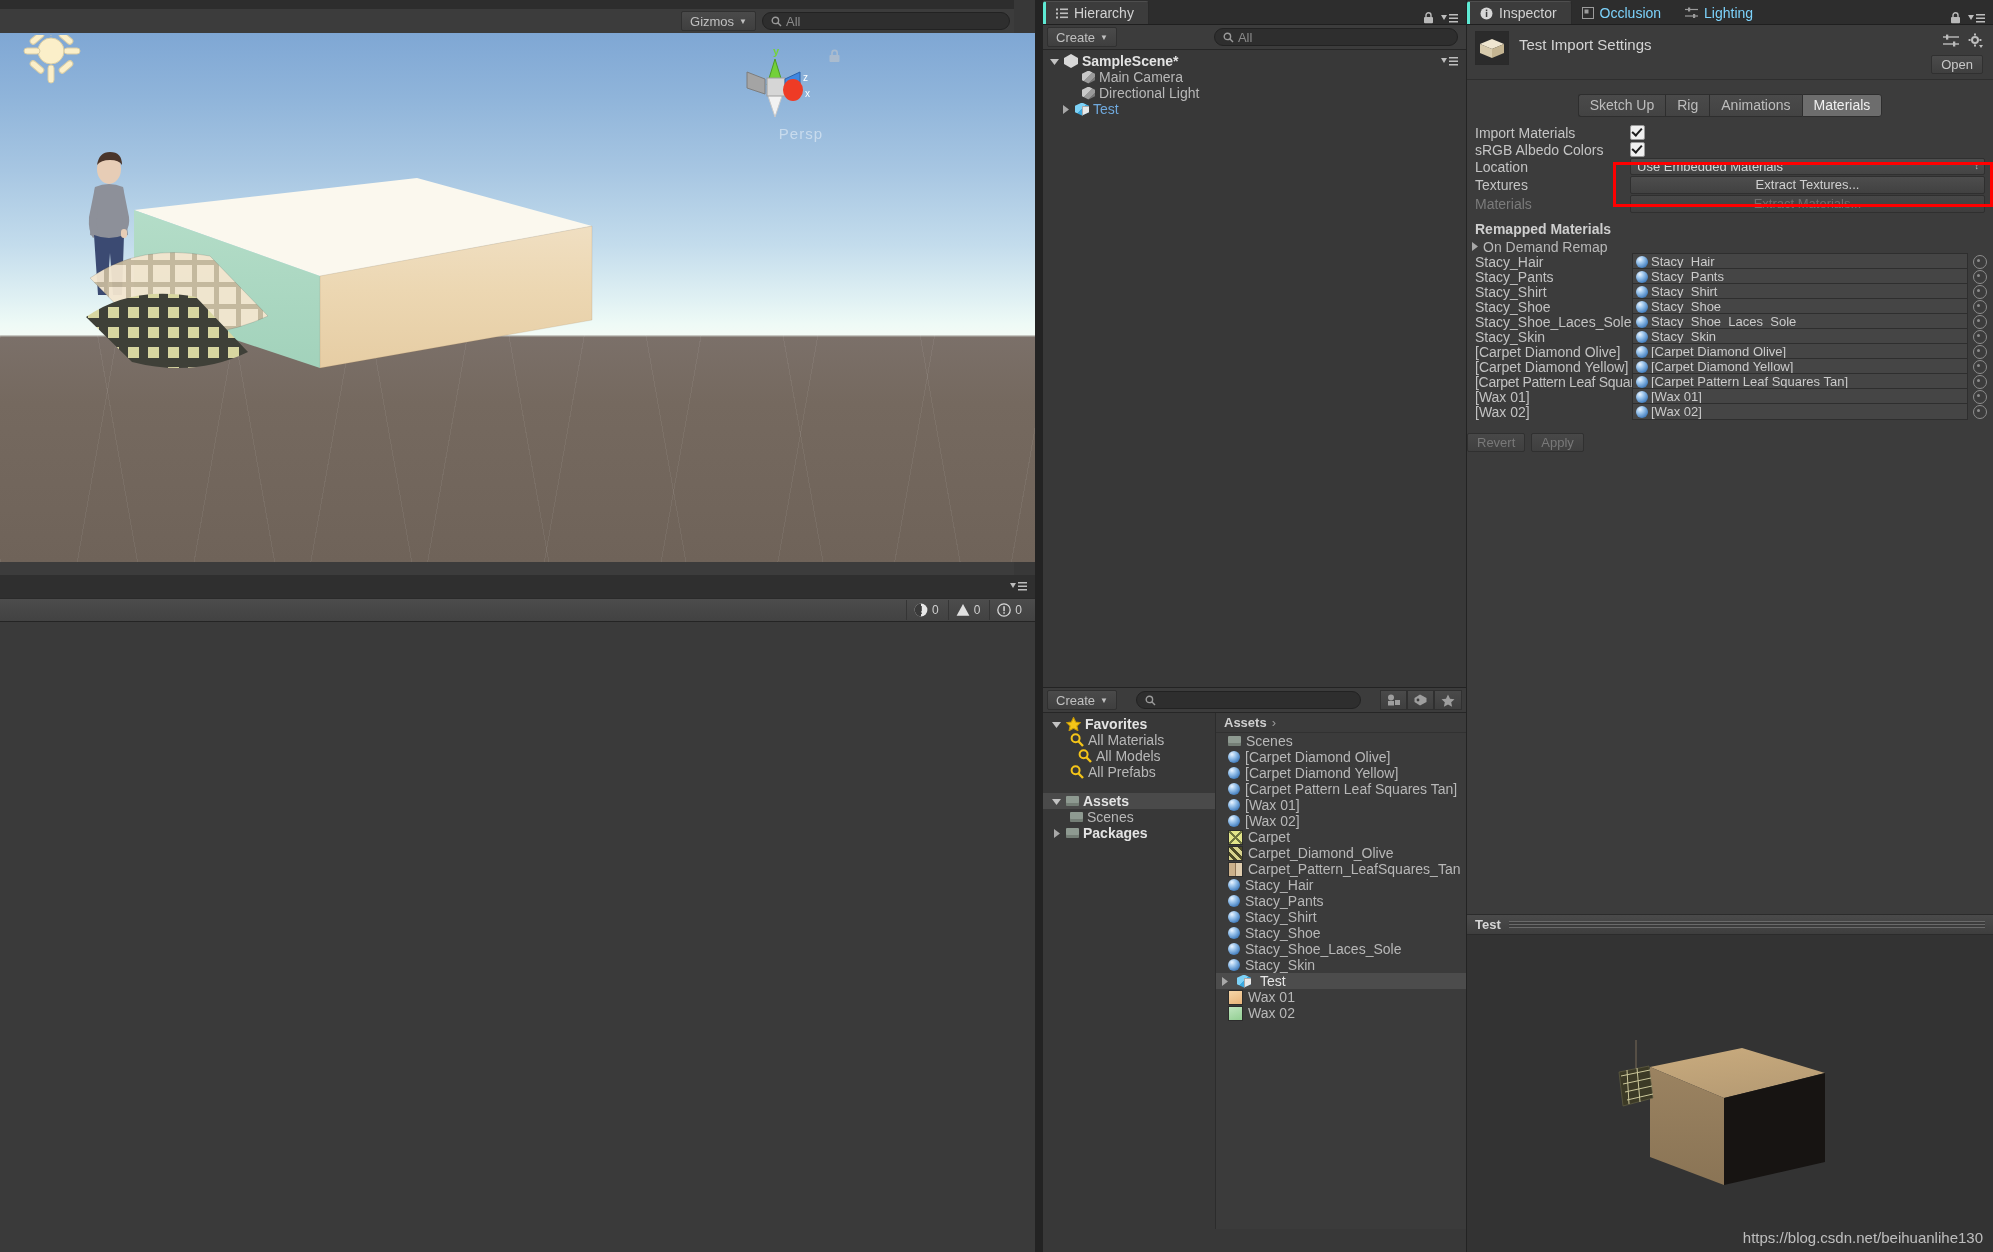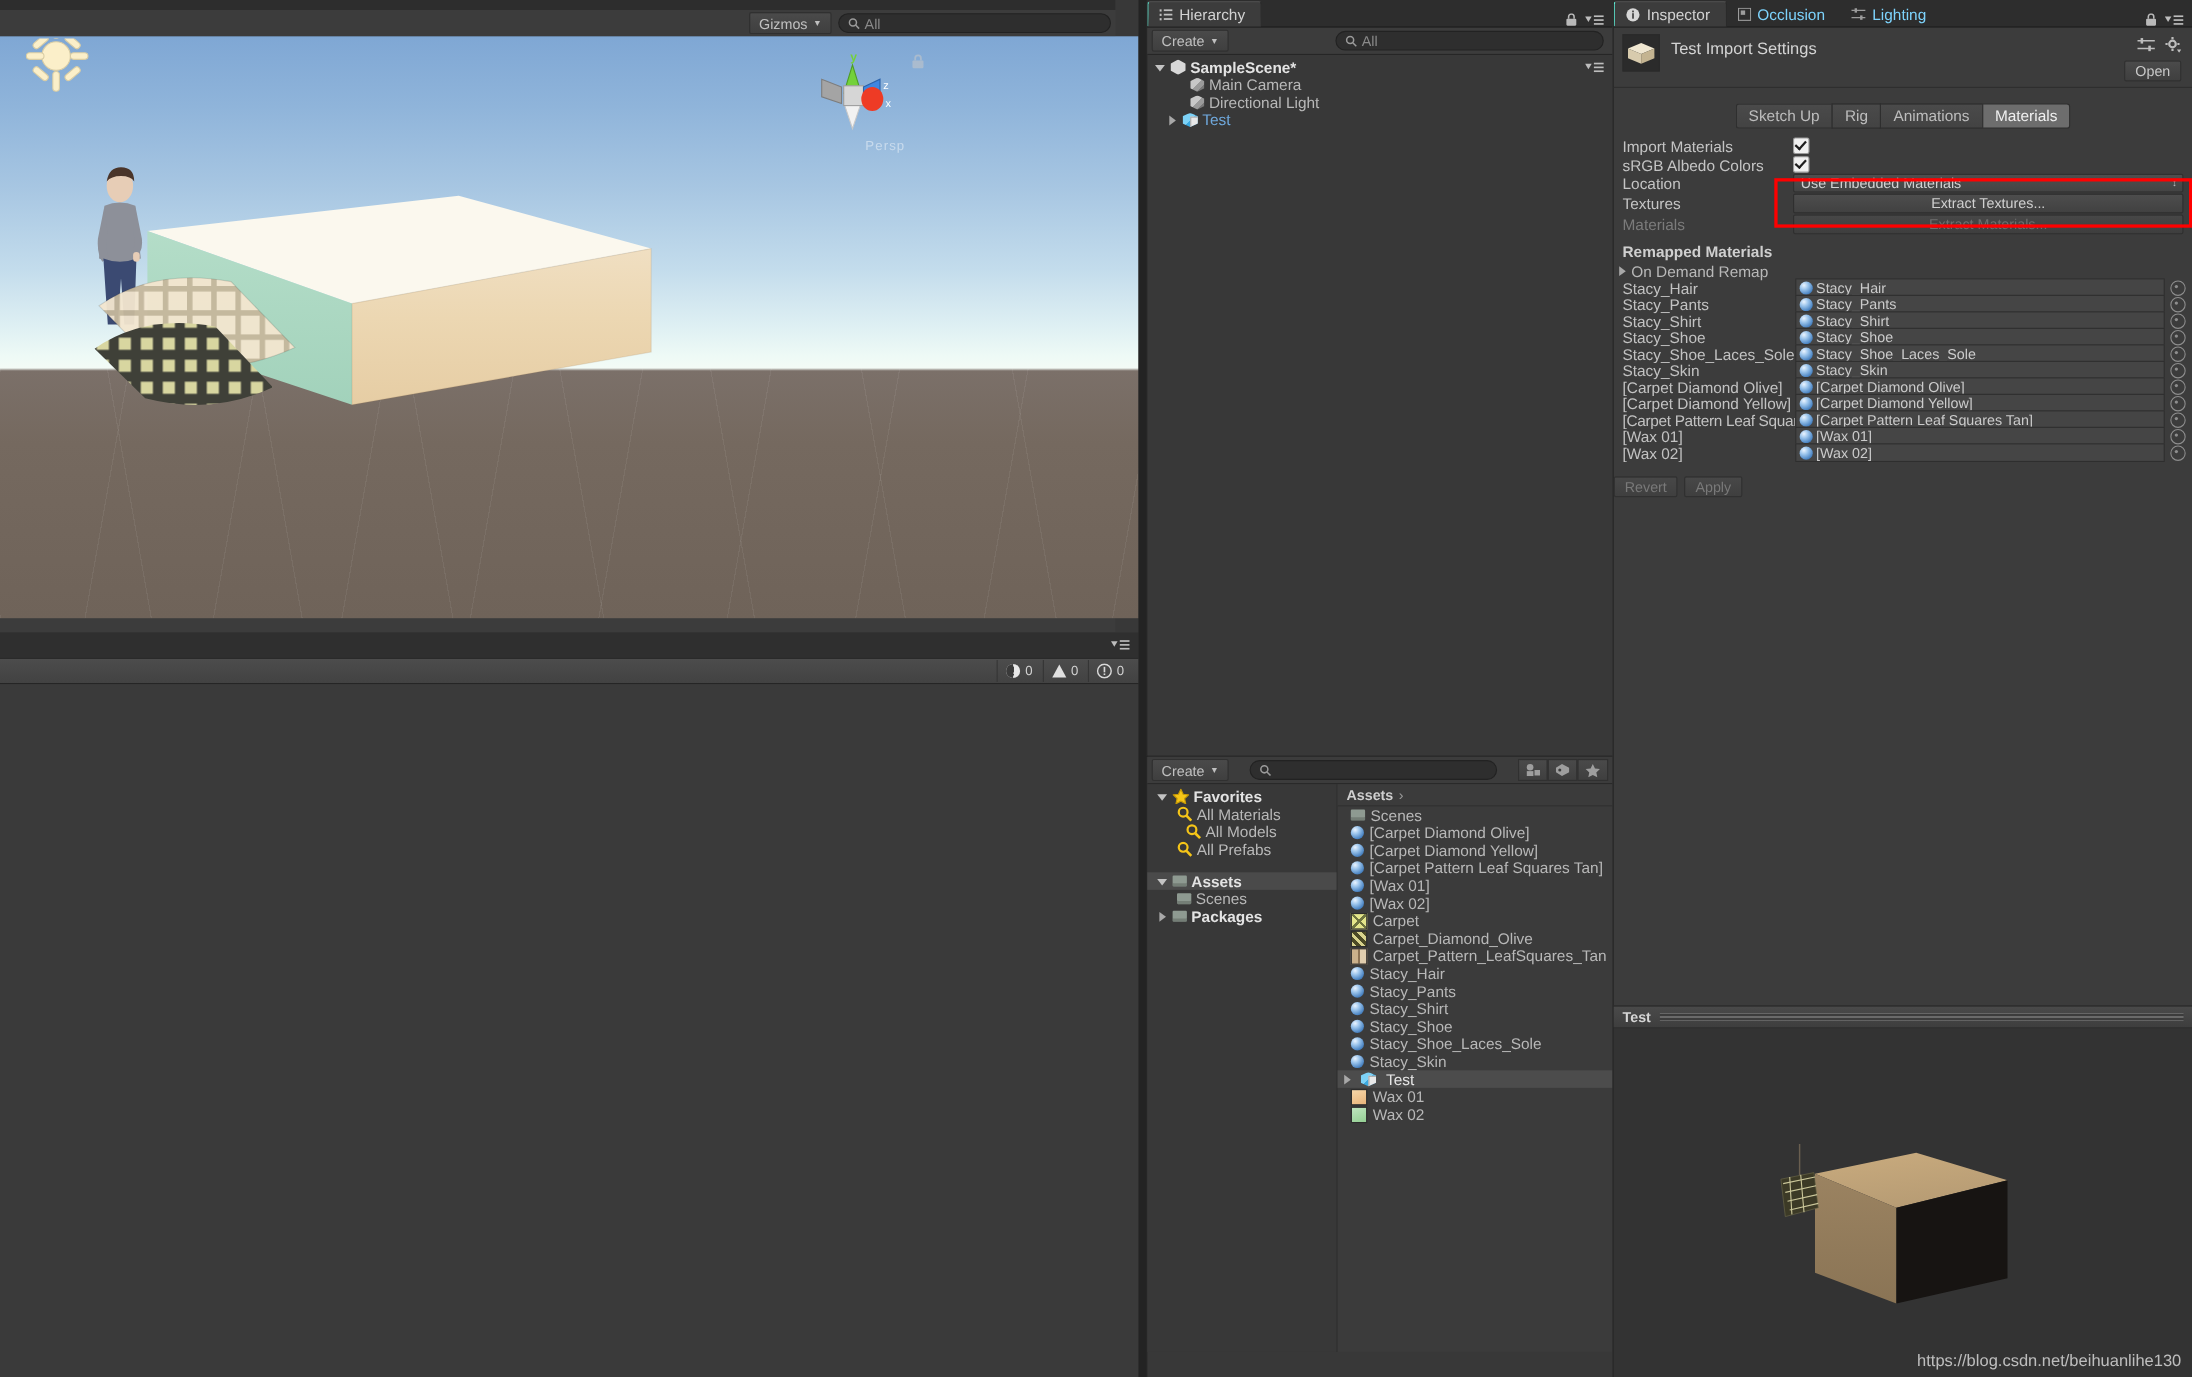--- a/index.html
+++ b/index.html
@@ -33,21 +33,21 @@
     padding: 0 14px 0 10px;
     font-size: 14px;
     color: #7dd3fc;
     background: transparent;
     border-top-left-radius: 3px; border-top-right-radius: 3px;
   }
   .tab.active {
     background: #3c3c3c;
     color: #d2d2d2;
     border-top: 1px solid #4e4e4e;
-    border-left: 1px solid #5eead4;
+    border-left: 3px solid #5eead4;
     border-right: 1px solid #2a2a2a;
   }
   .tab-icons { margin-left: auto; display: flex; align-items: center; gap: 7px; padding-right: 8px; }
 
   .toolbar {
     height: 24px;
     background: #3c3c3c;
     border-bottom: 1px solid #262626;
     display: flex; align-items: center;
     padding: 0 4px;
@@ -91,21 +91,21 @@
   }
   .scene-grid {
     position: absolute; left: 0; top: 302px; width: 100%; height: 227px;
     background-image:
       repeating-linear-gradient(100deg, rgba(255,255,255,.06) 0 1px, transparent 1px 115px),
       repeating-linear-gradient(80deg, rgba(255,255,255,.06) 0 1px, transparent 1px 135px);
   }
   .sun-gizmo { position: absolute; left: 14px; top: 2px; width: 74px; height: 62px; }
   .persp-label {
     position: absolute; right: 212px; top: 92px;
-    font-size: 12px; color: rgba(255,255,255,.45);
+    font-size: 15px; color: rgba(255,255,255,.45);
     letter-spacing: 1px;
   }
   .view-gizmo { position: absolute; right: 210px; top: 8px; width: 100px; height: 95px; }
   .lock-icon-scene { position: absolute; right: 194px; top: 16px; opacity: .55; }
 
   
   .figure { position: absolute; left: 78px; top: 118px; width: 62px; height: 160px; }
 
   
   #console-panel { left: 0; top: 575px; width: 1035px; height: 677px; background: #383838; }

